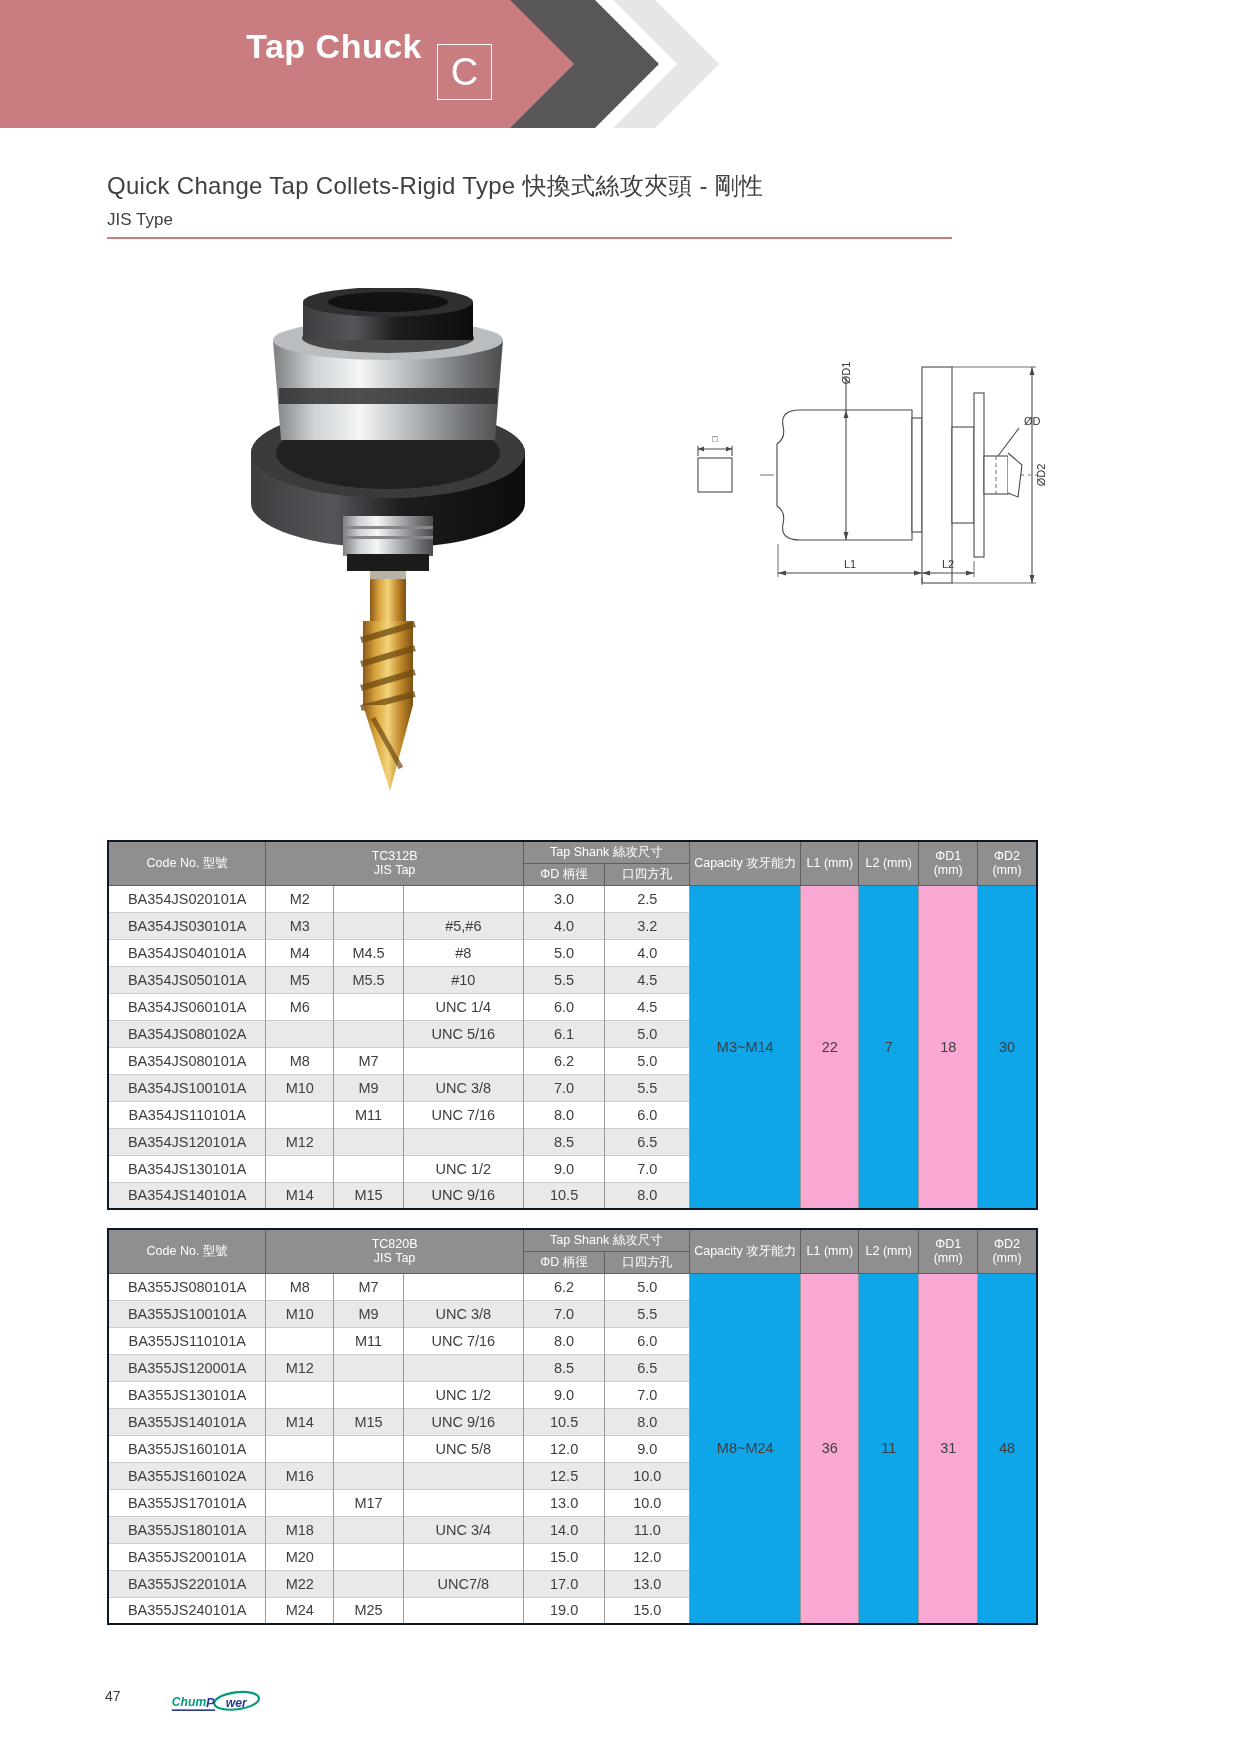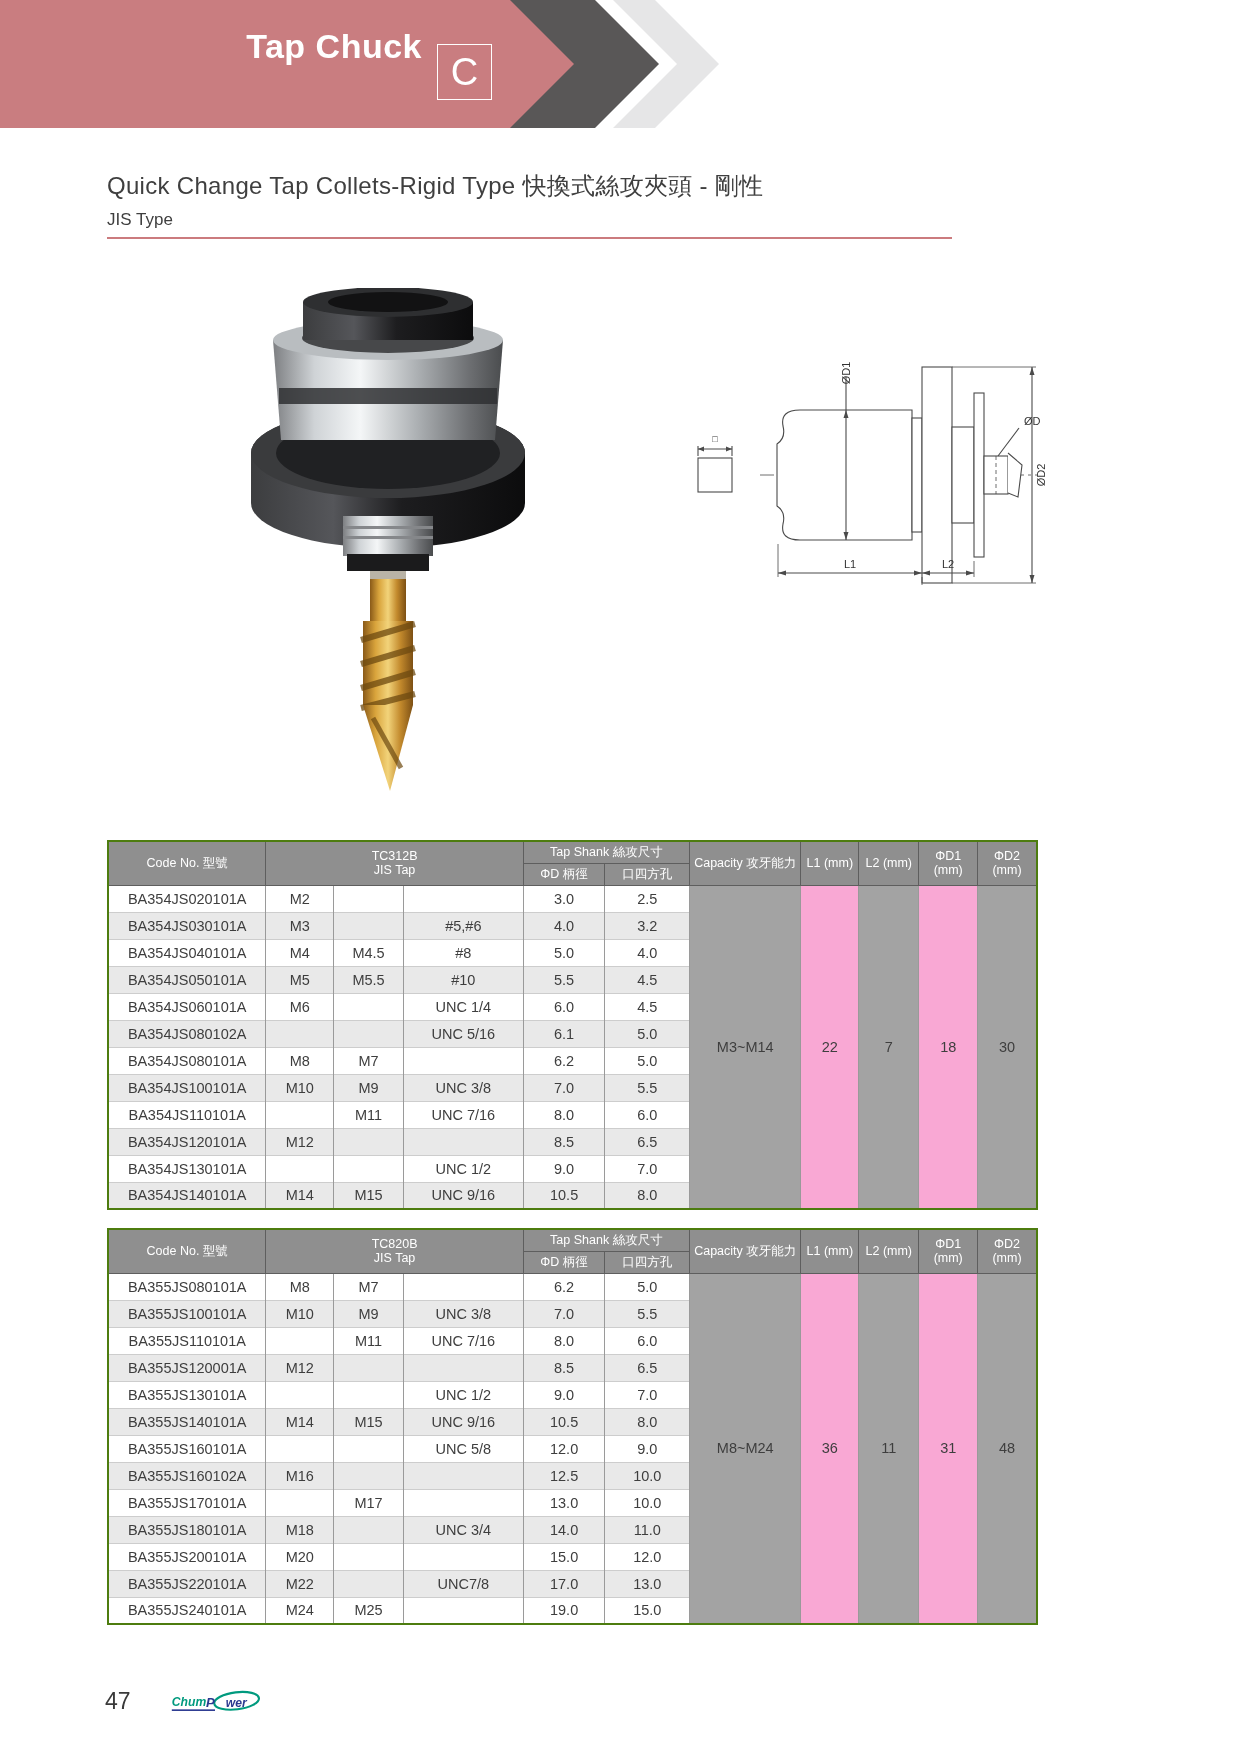--- a/index.html
+++ b/index.html
@@ -32,33 +32,33 @@
   .title-rule { position:absolute; left:107px; top:237px; width:845px; height:2px; background:#cb7b7e; }
 
   
   .photo-wrap { position:absolute; left:243px; top:288px; width:290px; height:505px; }
   .drawing-wrap { position:absolute; left:620px; top:325px; width:430px; height:275px; }
 
   
   .table-wrap-1 { position:absolute; left:107px; top:840px; }
   .table-wrap-2 { position:absolute; left:107px; top:1228px; }
   table.spec-table { border-collapse:collapse; table-layout:fixed; width:931px;
-    border:2px solid #4d7c0f; }
+    border:2px solid #0f172a; }
   table.spec-table th { background:#8f8f8f; color:#ffffff; font-weight:400; font-size:12.5px;
     border:1px solid #5e5e5e; height:22px; padding:0 2px; text-align:center; }
   table.spec-table td { font-size:14.5px; color:#3e3e3e; text-align:center; height:27px;
     border-left:1px solid #9a9a9a; border-right:1px solid #9a9a9a; border-top:1px solid #cdcdcd;
     padding:0 2px; background:#fff; overflow:hidden; white-space:nowrap; }
   table.spec-table tbody tr:nth-child(even) td.dc { background:#e9e9e9; }
   table.spec-table td.sum-gray { background:#f9a8d4; border-top:none;margin-left:16px; }
-  table.spec-table td.sum-white { background:#a3a3a3; border-top:none; }
+  table.spec-table td.sum-white { background:#0ea5e9; border-top:none; }
   .model-line1, .model-line2 { display:block; line-height:14px; }
 
   
-  .footer-page-number { position:absolute; left:105px; top:1688px; font-size:23px; color:#3a3a3a; }
+  .footer-page-number { position:absolute; left:105px; top:1688px; font-size:14px; color:#3a3a3a; }
   .footer-logo { position:absolute; left:150px; top:1690px;margin-left:20px; }
 </style>
 </head>
 <body>
 
 <div id="page">
 
   <div class="banner">
     <div class="chev chev-light"></div>
     <div class="chev chev-white"></div>

